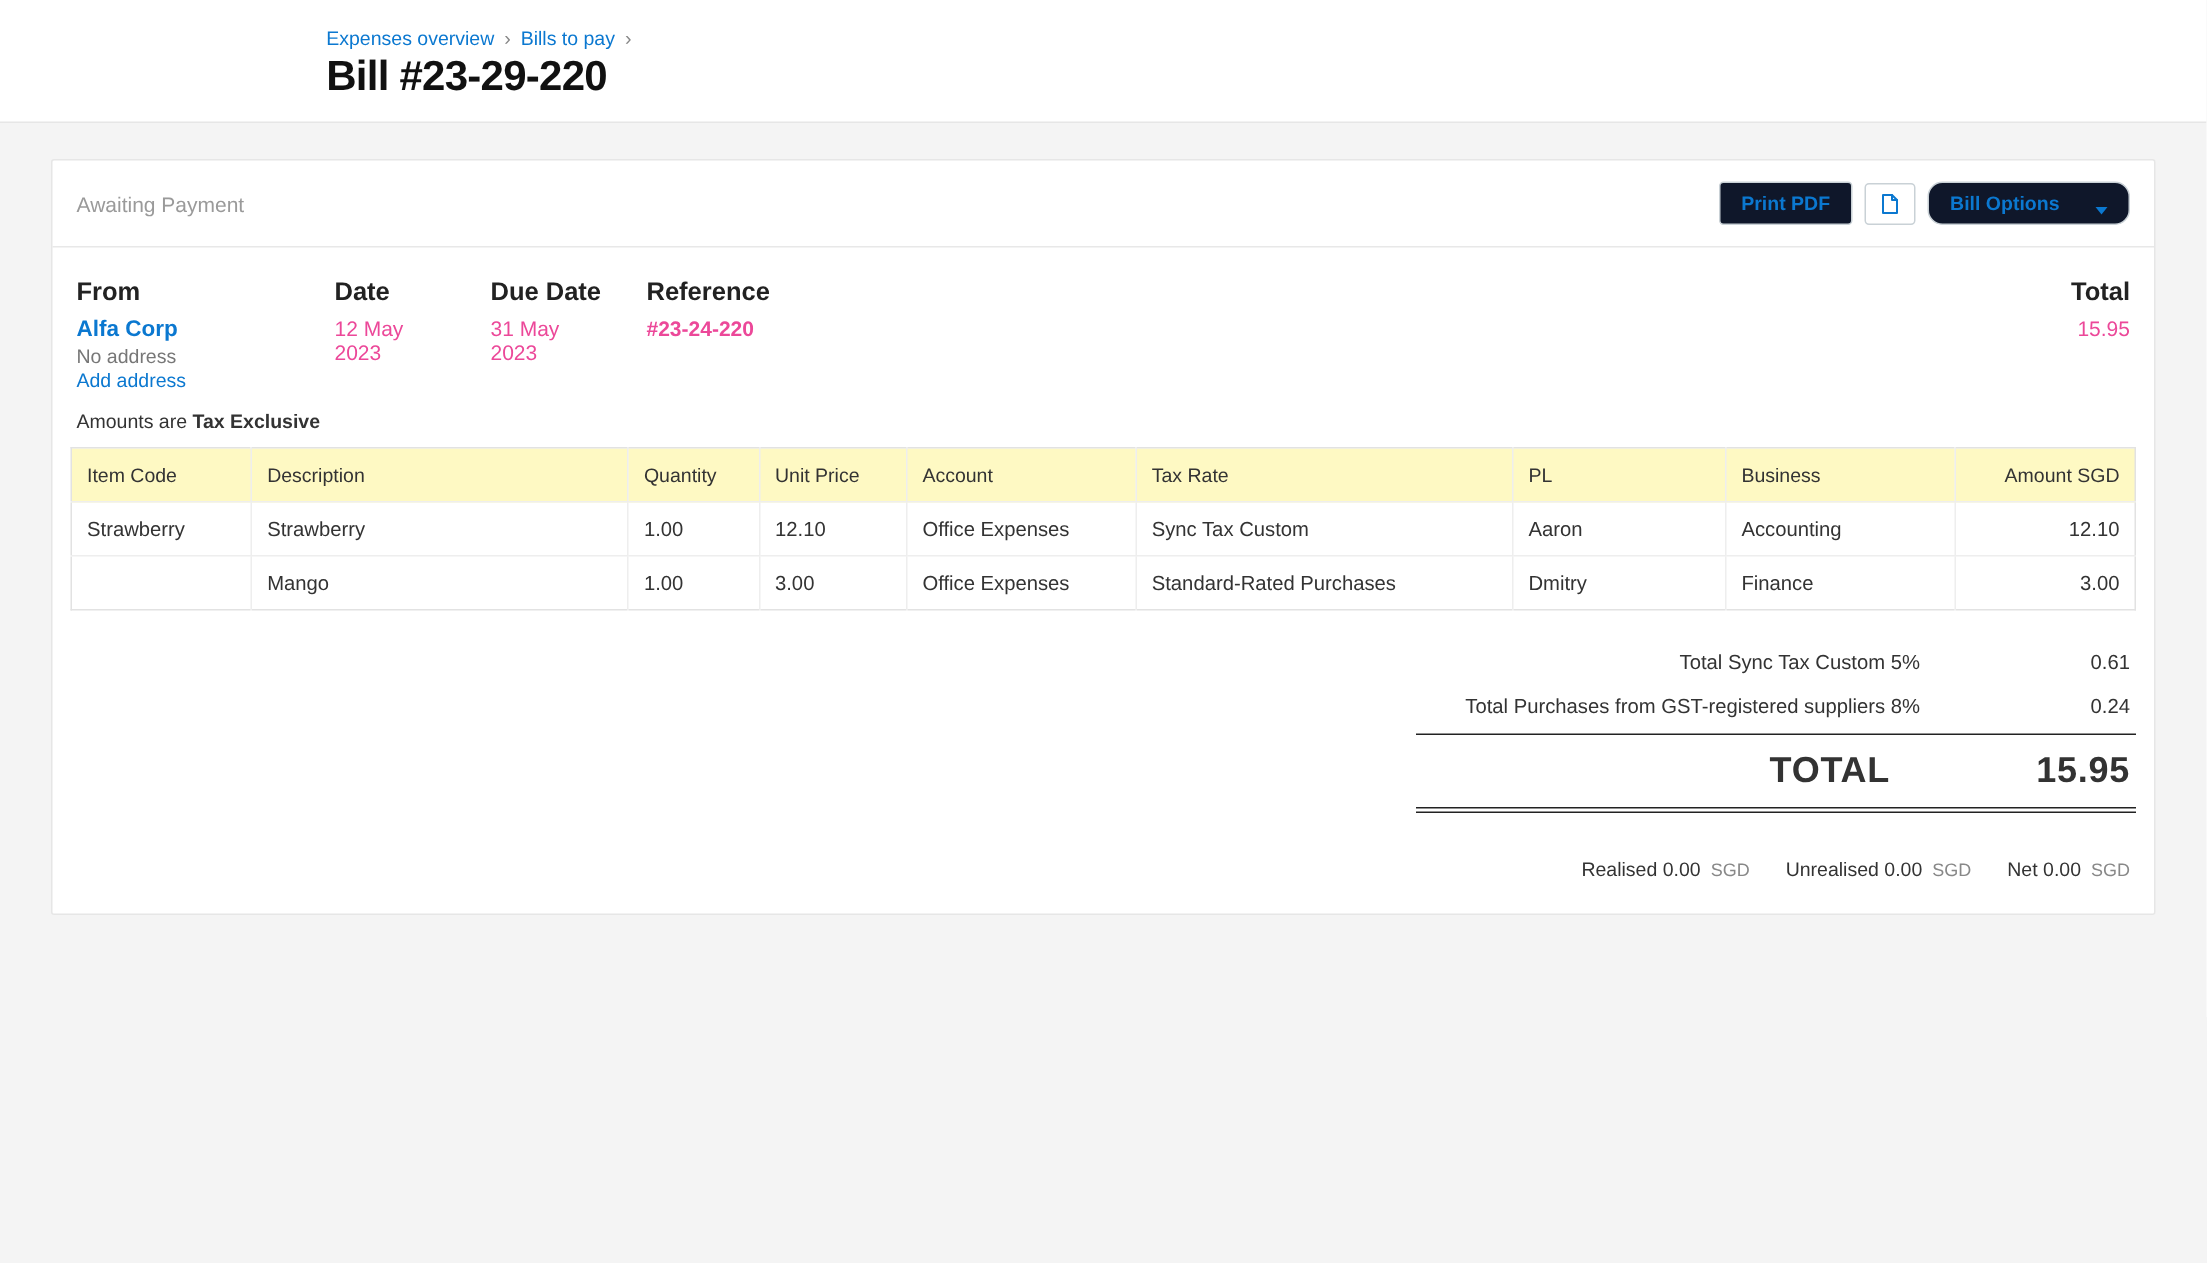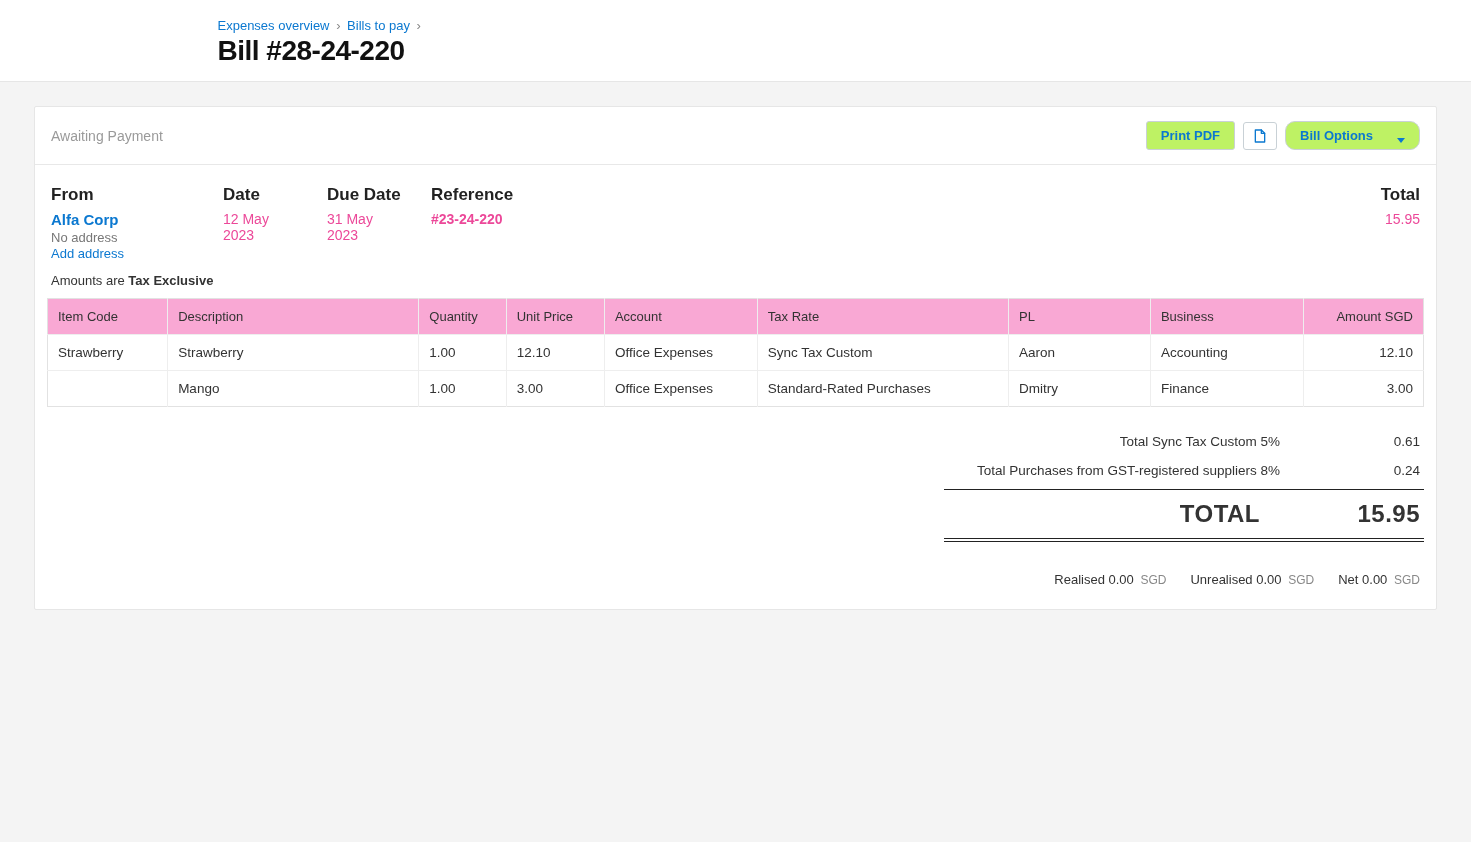--- a/index.html
+++ b/index.html
@@ -44,21 +44,21 @@
     align-items: center;
     padding: 14px 16px;
     border-bottom: 1px solid #e8e8e8;
   }
   .status-label {
     color: #9a9a9a;
     font-size: 14px;
   }
   .actions { display: flex; gap: 8px; align-items: center; }
   .btn {
-    background: #bef264;
+    background: #0f172a;
     border: 1px solid #c9d1d6;
     border-radius: 3px;
     padding: 6px 14px;
     font-size: 13px;
     font-weight: 700;
     color: #0b78d0;
     cursor: pointer;
   }
   .btn-icon {
     background: #fff;
@@ -115,21 +115,21 @@
     border: 1px solid #e2e2e2;
     font-size: 13.5px;
   }
   table.items th, table.items td {
     text-align: left;
     padding: 10px 10px;
     border-bottom: 1px solid #eee;
     border-right: 1px solid #eee;
   }
   table.items th {
-    background: #f9a8d4;
+    background: #fef9c3;
     font-weight: 500;
     color: #333;
     font-size: 13px;
   }
   table.items th:last-child, table.items td:last-child { text-align: right; border-right: none; }
   table.items tr:last-child td { border-bottom: none; }
   .totals {
     margin: 20px 12px 0 12px;
     display: flex;
     justify-content: flex-end;
@@ -175,21 +175,21 @@
 <body>
 
 <div class="page-header">
   <div class="page-header-inner">
     <div class="breadcrumb">
       <a href="#">Expenses overview</a>
       <span class="sep">›</span>
       <a href="#">Bills to pay</a>
       <span class="sep">›</span>
     </div>
-    <div class="page-title">Bill #28-24-220</div>
+    <div class="page-title">Bill #23-29-220</div>
   </div>
 </div>
 
 <div class="card">
 
   <div class="card-header">
     <div class="status-label">Awaiting Payment</div>
     <div class="actions">
       <button class="btn">Print PDF</button>
       <button class="btn-icon">

